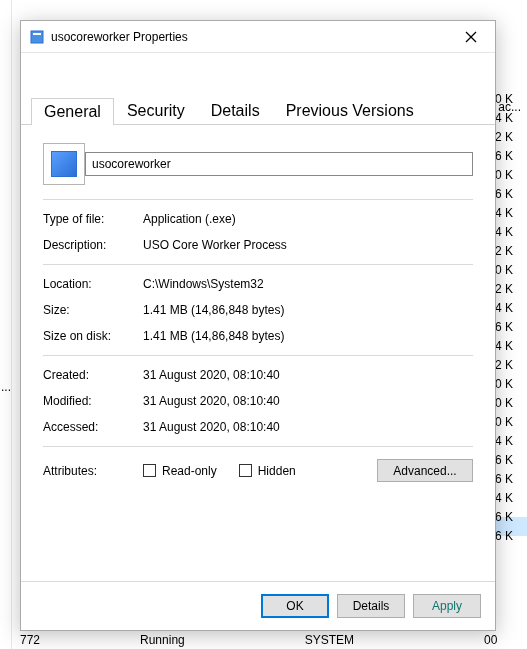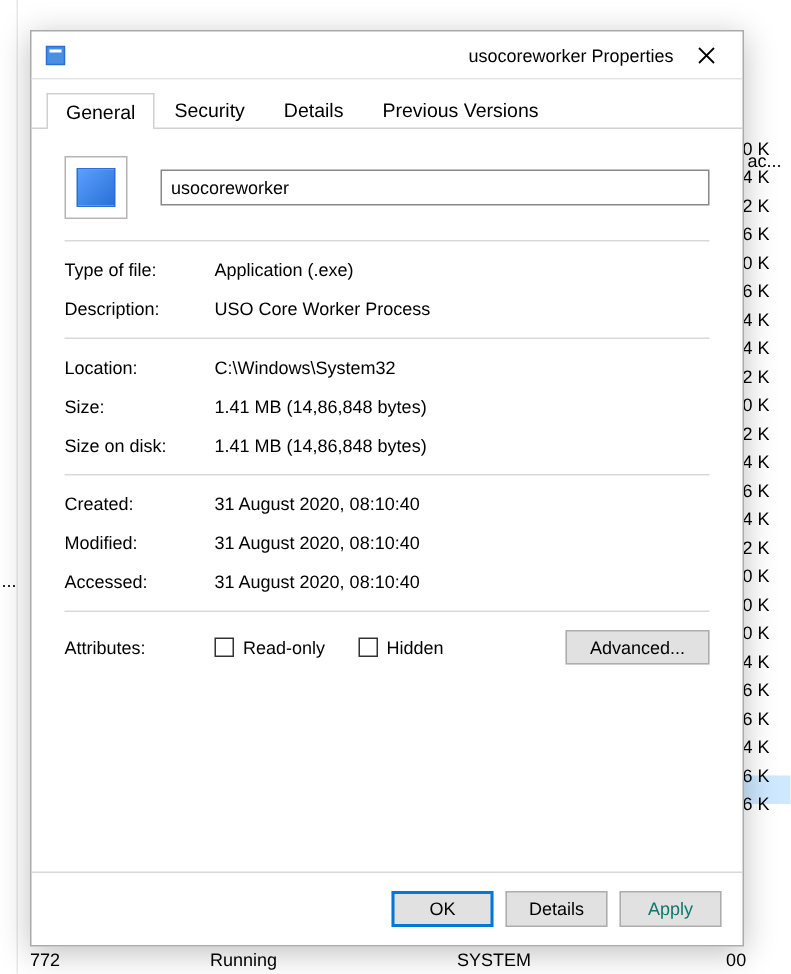--- a/index.html
+++ b/index.html
@@ -48,21 +48,20 @@
     box-shadow: 0 4px 20px rgba(0,0,0,0.25);
     display: flex;
     flex-direction: column;
   }
   .titlebar {
     height: 32px;
     display: flex;
     align-items: center;
     padding: 0 2px 0 8px;
     border-bottom: 1px solid #e5e5e5;
-    text-align: right;
   }
   .titlebar .ticon {
     width: 16px; height: 16px;
     margin-right: 6px;
     display:flex;align-items:center;justify-content:center;
   }
   .titlebar .title {
     flex: 1;
     font-size: 12px;
   }
@@ -73,40 +72,40 @@
   }
   .tabstrip {
     display: flex;
     padding: 8px 10px 0 10px;
     gap: 0;
     border-bottom: 1px solid #d0d0d0;
     align-items: flex-end;
   }
   .tab {
     padding: 4px 12px;
-    font-size: 13px;
+    font-size: 16px;
     border: 1px solid transparent;
     border-bottom: none;
     position: relative;
     cursor: pointer;
     color:#000;
+    margin-top:36px;
   }
   .tab.active {
     border-color: #d0d0d0;
     background: #fff;
     top: 1px;
   }
   .body {
     flex: 1;
     padding: 18px 22px 10px 22px;
   }
   .iconrow {
     display: flex;
     align-items: center;
-    gap: 22px;
     margin-bottom: 14px;
   }
   .exeicon {
     width: 42px; height: 42px;
     border: 1px solid #b5b5b5;
     display:flex;align-items:center;justify-content:center;
     background:#fff;
   }
   .exeicon-inner {
     width:26px;height:26px;

